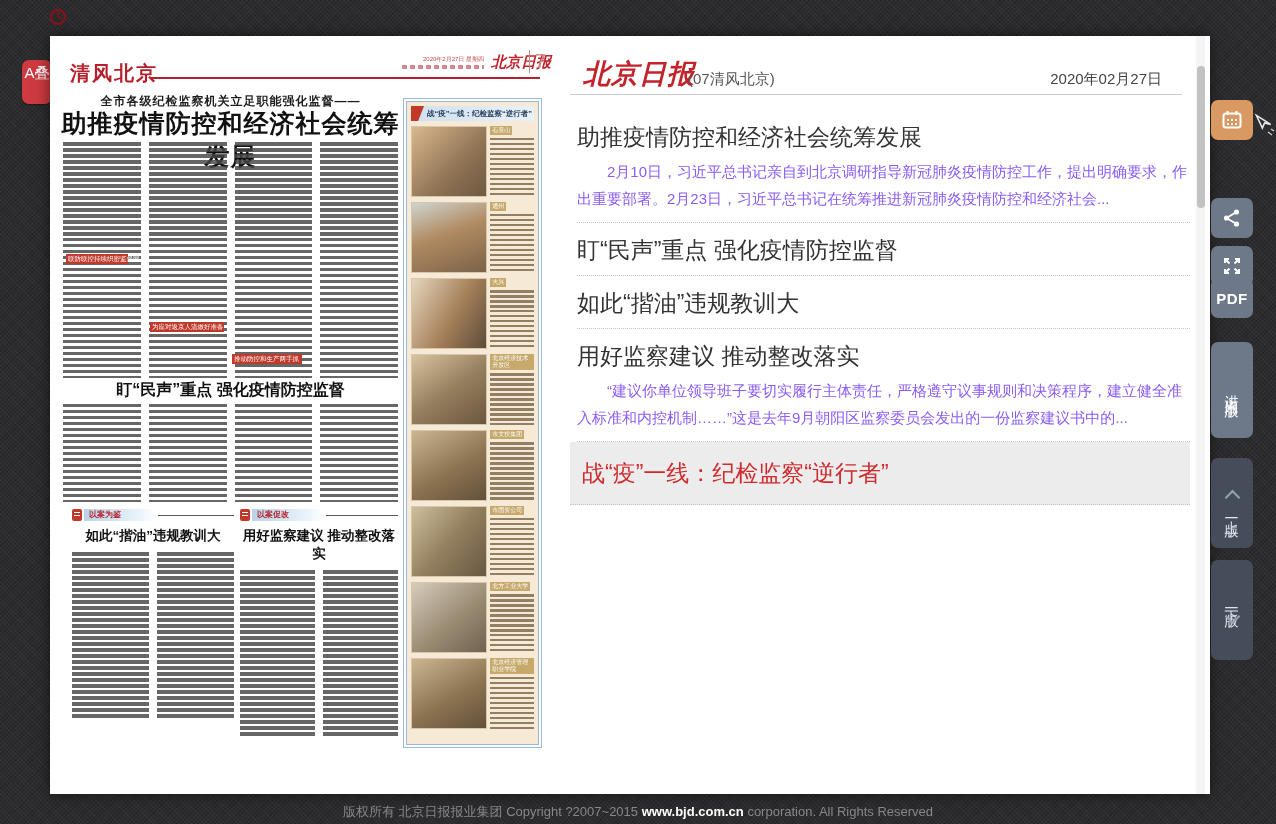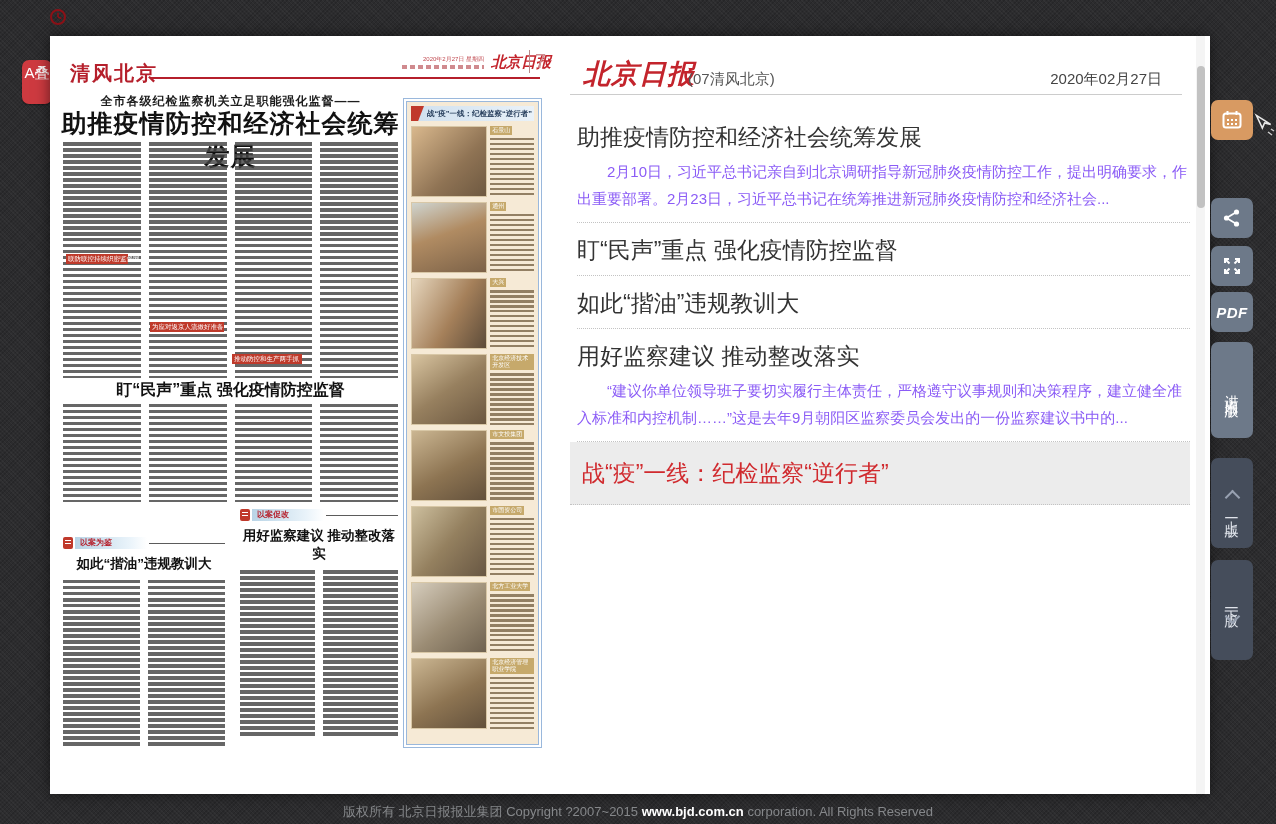--- a/index.html
+++ b/index.html
@@ -24,21 +24,21 @@
               border-radius:7px; color:#fff; font-size:15px; line-height:19px; text-align:center;
               padding-top:3px; cursor:pointer; box-shadow:0 1px 2px rgba(0,0,0,.4); }
   .fold-a { top:60px; } .fold-b { top:108px;margin-left:33px; }
 
   
   .rail-btn { position:absolute; left:1211px; width:42px; border-radius:7px; color:#fff;
               display:flex; align-items:center; justify-content:center; cursor:pointer; }
   .rb-cal  { top:100px; height:40px; background:#d89a62; }
   .rb-share{ top:198px; height:40px; background:#6d7989; }
   .rb-full { top:246px; height:40px; background:#6d7989; }
-  .rb-pdf  { top:292px; height:40px; background:#6d7989; font-weight:bold; font-size:15px; letter-spacing:.5px;font-style:italic; }
+  .rb-pdf  { top:278px; height:40px; background:#6d7989; font-weight:bold; font-size:15px; letter-spacing:.5px; }
   .rb-old  { top:342px; height:96px; background:#6d7989; font-size:14px;
              writing-mode:vertical-rl; text-orientation:upright; letter-spacing:3px; }
   .rb-prev { top:458px; height:90px; background:#454d5b; flex-direction:column; font-size:14px; color:#dfe3ea; }
   .rb-next { top:560px; height:100px; background:#454d5b; flex-direction:column; font-size:14px; color:#dfe3ea; }
   .vtext { writing-mode:vertical-rl; text-orientation:upright; letter-spacing:2px; }
   .chev { width:11px; height:11px; border-left:2px solid #98a1b1; border-top:2px solid #98a1b1; }
   .chev-up { transform:rotate(45deg); margin-bottom:6px; }
   .chev-dn { transform:rotate(225deg); margin-top:6px; }
   .cursor { position:absolute; left:1254px; top:112px; }
 
@@ -58,21 +58,21 @@
   .ft { background-image:repeating-linear-gradient(#454545 0, #454545 3.5px, transparent 3.5px, transparent 6px); opacity:.82; }
   .cols-upper { left:13px; top:106px; width:335px; height:236px; }
   .cols-lower { left:13px; top:368px; width:335px; height:98px; }
   .np-inline-tag { position:absolute; background:#bf3a2b; color:#fff; font-size:6.5px; line-height:1;
                    padding:1.5px 2px; white-space:nowrap; }
   .tag1 { left:16px;  top:218px; width:62px; }
   .tag2 { left:100px; top:286px; width:74px; }
   .tag3 { left:182px; top:318px; width:70px; }
   .np-midline { position:absolute; left:13px; top:344px; width:335px; text-align:center; font-size:16px; font-weight:bold; color:#111; }
   .feature { position:absolute; top:472px; }
-  .feat-l { left:13px;  width:162px;margin-top:28px; }
+  .feat-l { left:22px;  width:162px; }
   .feat-r { left:190px; width:158px; }
   .feat-tagrow { display:flex; align-items:center; height:14px; }
   .feat-glyph { width:10px; height:12px; background:#c0392b; border-radius:2px; margin-right:2px; position:relative; flex:0 0 auto; }
   .feat-glyph::before { content:""; position:absolute; left:2px; top:3px; width:6px; height:6px;
       background:repeating-linear-gradient(#fff 0 1px, transparent 1px 3px); }
   .feat-strip { height:12px; background:linear-gradient(90deg,#b9d4e6,#e9f3fa 75%,rgba(233,243,250,0)); color:#b51f2b;
                 font-size:8px; font-weight:bold; line-height:12px; padding-left:5px; width:72px; flex:0 0 auto; }
   .feat-line { flex:1; height:1px; background:#5b5b5b; margin-left:2px; }
   .feat-head { margin-top:5px; text-align:center; font-size:13.5px; font-weight:bold; color:#111; }
   .feat-cols { display:flex; gap:8px; margin-top:7px; height:168px; }

